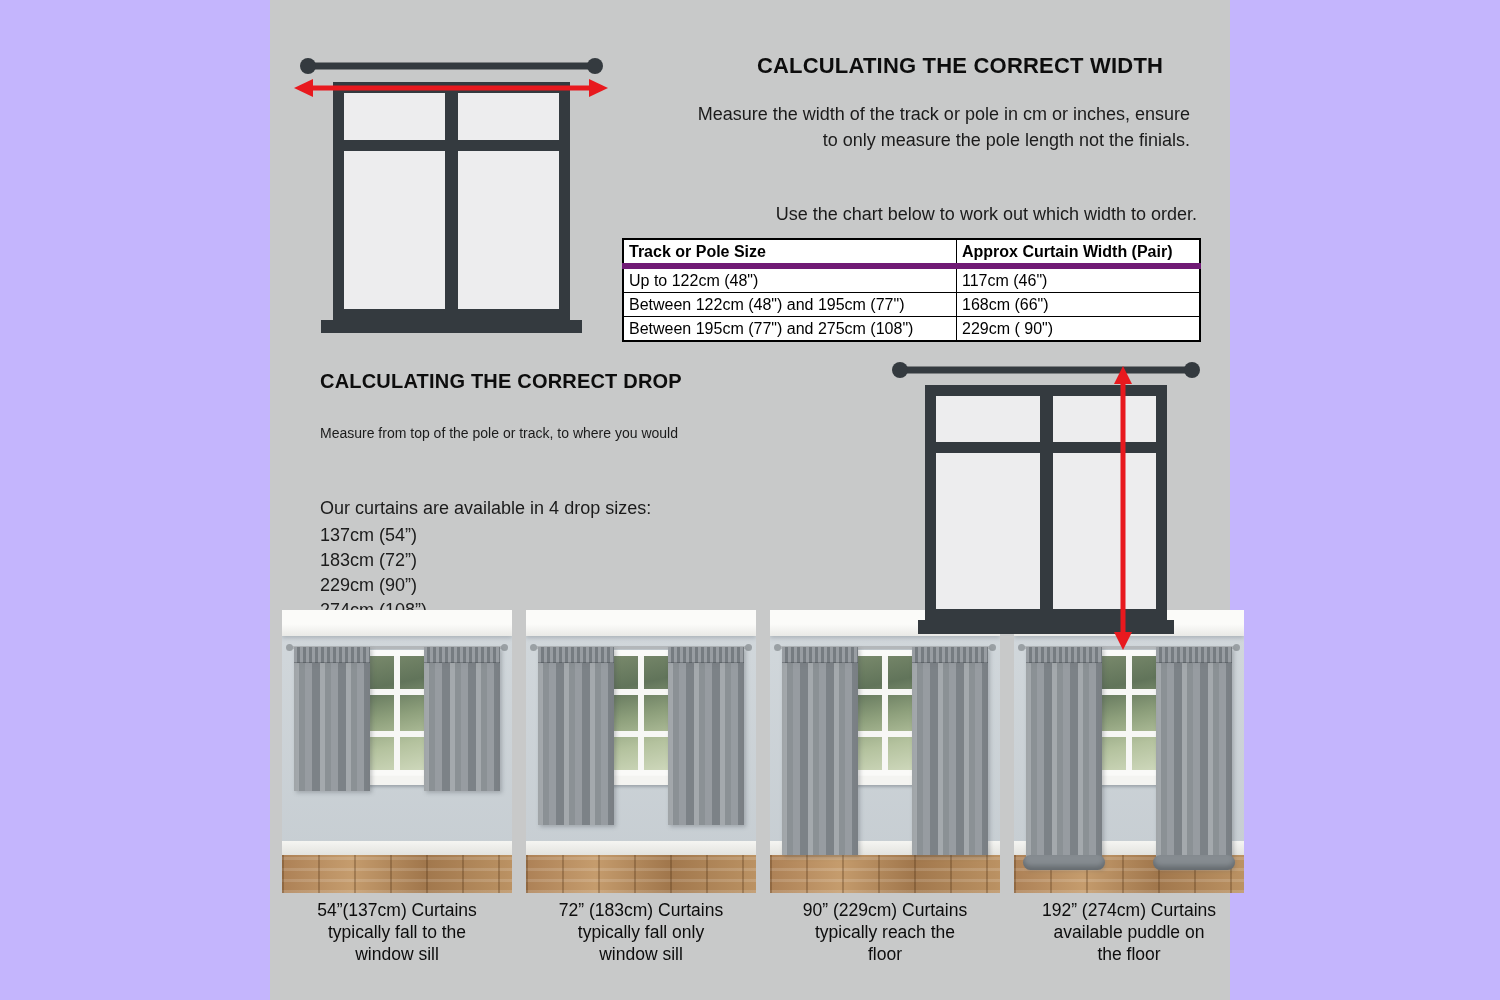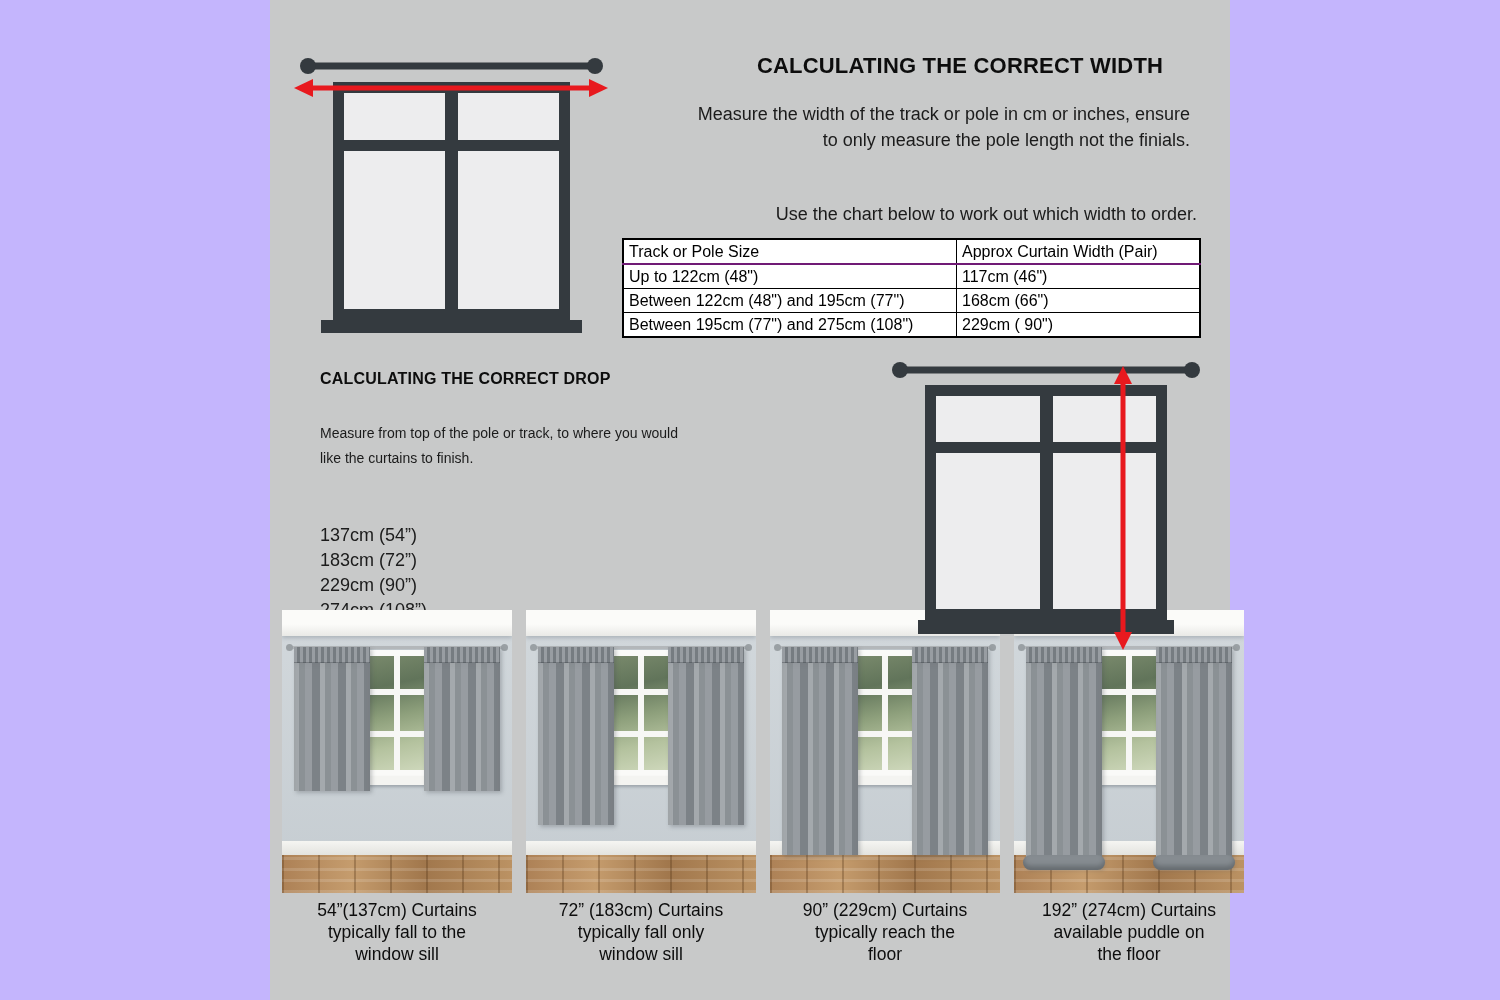--- a/index.html
+++ b/index.html
@@ -7,32 +7,32 @@
   .canvas { position:relative; width:1500px; height:1000px; background:#c4b5fd; overflow:hidden; }
   .panel { position:absolute; left:270px; top:0; width:960px; height:1000px; background:#c8c9c9; }
 
   
   .width-title { position:absolute; left:700px; top:53px; width:520px; text-align:center;
                  font-size:22px; font-weight:bold; letter-spacing:.2px; color:#0d0d0d; }
   .width-para  { position:absolute; top:101px; right:310px; text-align:right;
                  font-size:18px; line-height:26px; color:#1b1b1b; }
   .chart-hint  { position:absolute; top:169px; right:303px; font-size:18px; color:#1b1b1b;margin-top:35px; }
 
-  .drop-title  { position:absolute; left:320px; top:370px; font-size:16px; font-weight:bold;
+  .drop-title  { position:absolute; left:320px; top:370px; font-size:20px; font-weight:bold;
                  letter-spacing:.2px; color:#0d0d0d; }
   .drop-para   { position:absolute; left:320px; top:421px; font-size:14px; line-height:25px; color:#1b1b1b; }
   .sizes-intro { position:absolute; left:320px; top:498px; font-size:18px; color:#1b1b1b; }
   .drop-sizes  { position:absolute; left:320px; top:523px; font-size:18px; line-height:25px; color:#1b1b1b; }
 
   
   .size-table { position:absolute; left:622px; top:238px; border-collapse:collapse;
                 background:#ffffff; border:2px solid #000; font-size:16px; }
   .size-table th, .size-table td { border:1px solid #000; padding:1px 5px; height:21px;
                 text-align:left; white-space:nowrap; color:#000; font-size:16px; }
-  .size-table th { font-weight:normal; border-bottom:2px solid #701a75; }
+  .size-table th { font-weight:bold; border-bottom:6px solid #701a75; }
   .size-table .c1 { width:322px; }
   .size-table .c2 { width:232px; }
 
   
   .illu { position:absolute; z-index:3; }
   .illu-width { left:290px; top:52px; }
   .illu-drop  { left:888px; top:358px; }
 
   
   .photos { position:absolute; left:282px; top:610px; display:flex; gap:14px; z-index:1; }
@@ -130,22 +130,22 @@
       <tr>
         <td>Between 195cm (77") and 275cm (108")</td>
         <td>229cm ( 90")</td>
       </tr>
     </tbody>
   </table>
 
   <div class="drop-title">CALCULATING THE CORRECT DROP</div>
   <div class="drop-para">
     <div>Measure from top of the pole or track, to where you would</div>
-    <div>like the curtains to finish.</div>
-  </div>
+  </div>
+  <div class="sizes-intro">Our curtains are available in 4 drop sizes:</div>
   <div class="drop-sizes">
     <div>137cm (54”)</div>
     <div>183cm (72”)</div>
     <div>229cm (90”)</div>
     <div>274cm (108”)</div>
   </div>
 
   <svg class="illu illu-drop" width="316" height="302" viewBox="0 0 316 302">
     <rect x="37" y="27" width="242" height="235" fill="#343a3f"></rect>
     <rect x="48" y="38" width="104" height="46" fill="#ededee"></rect>

